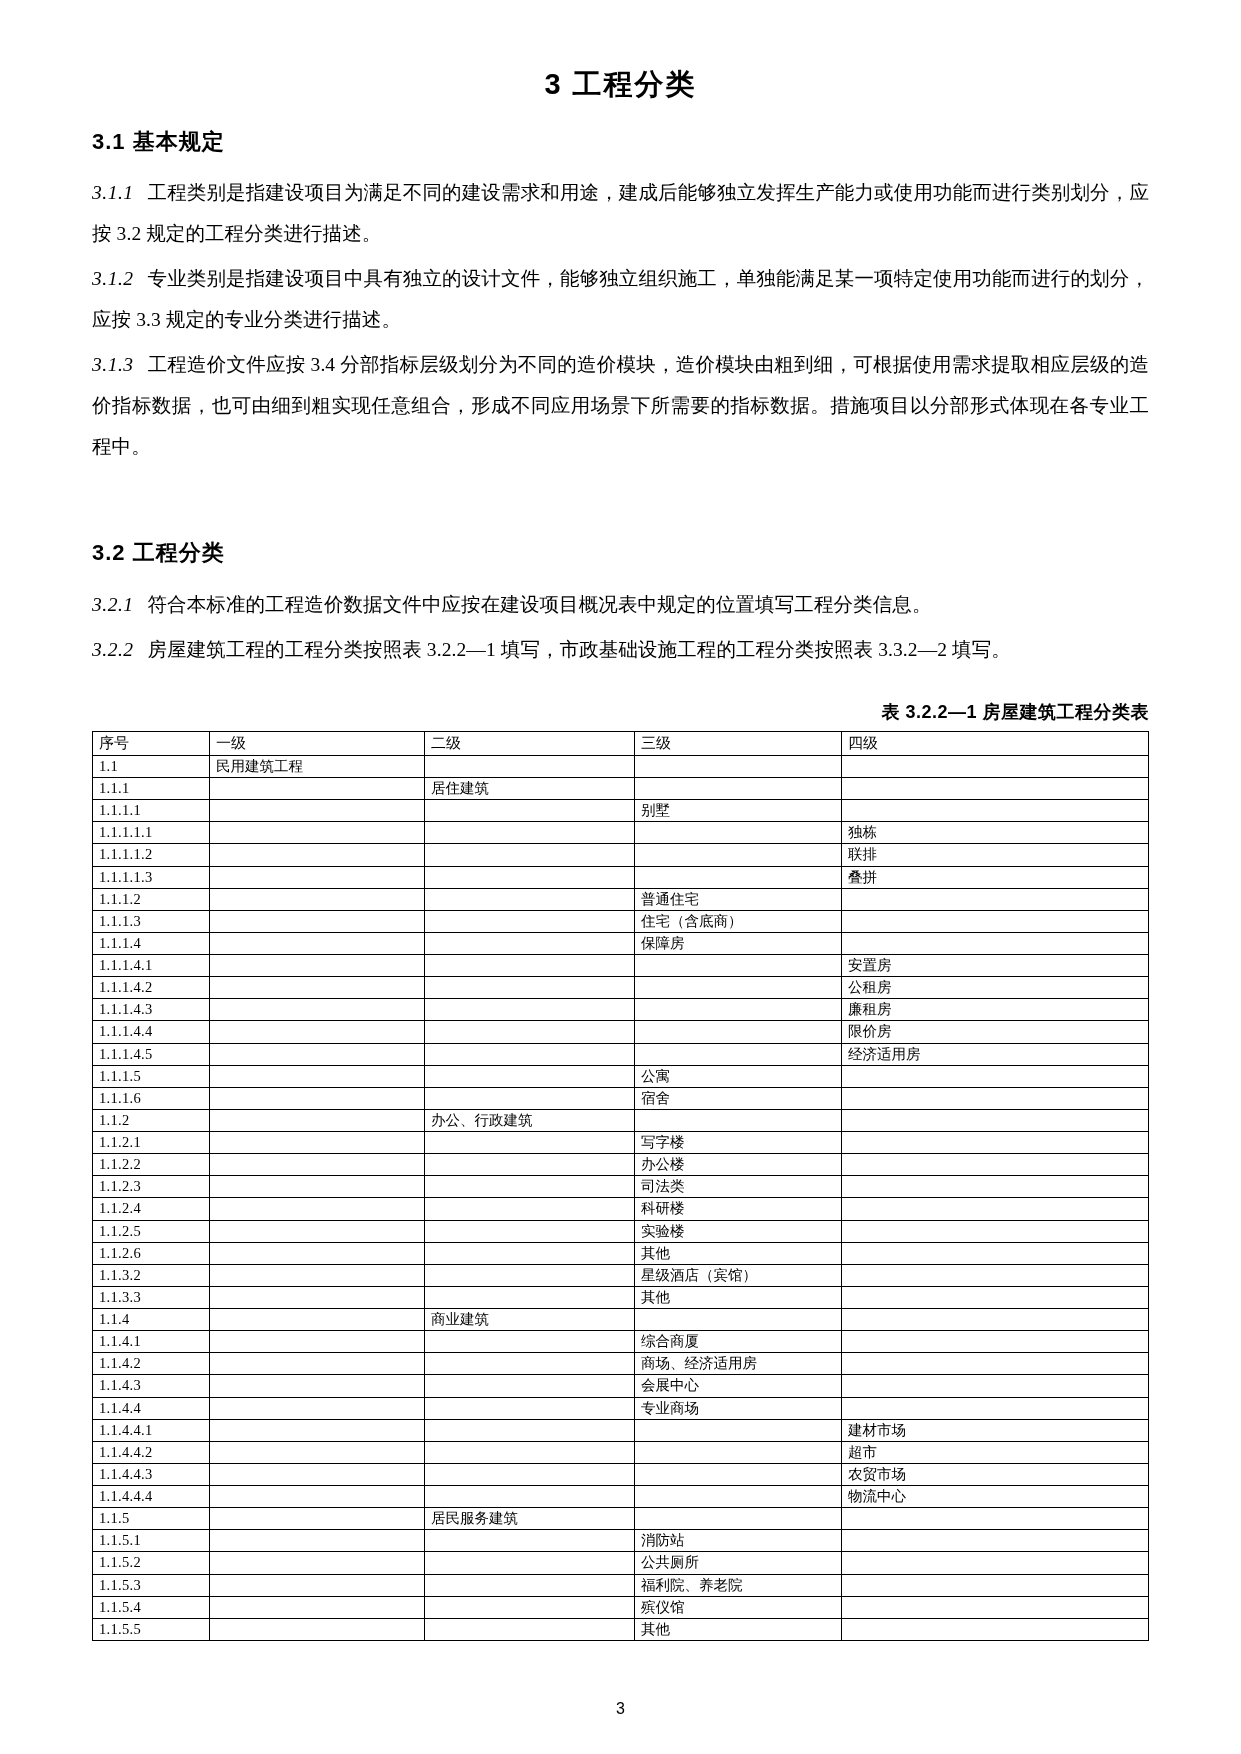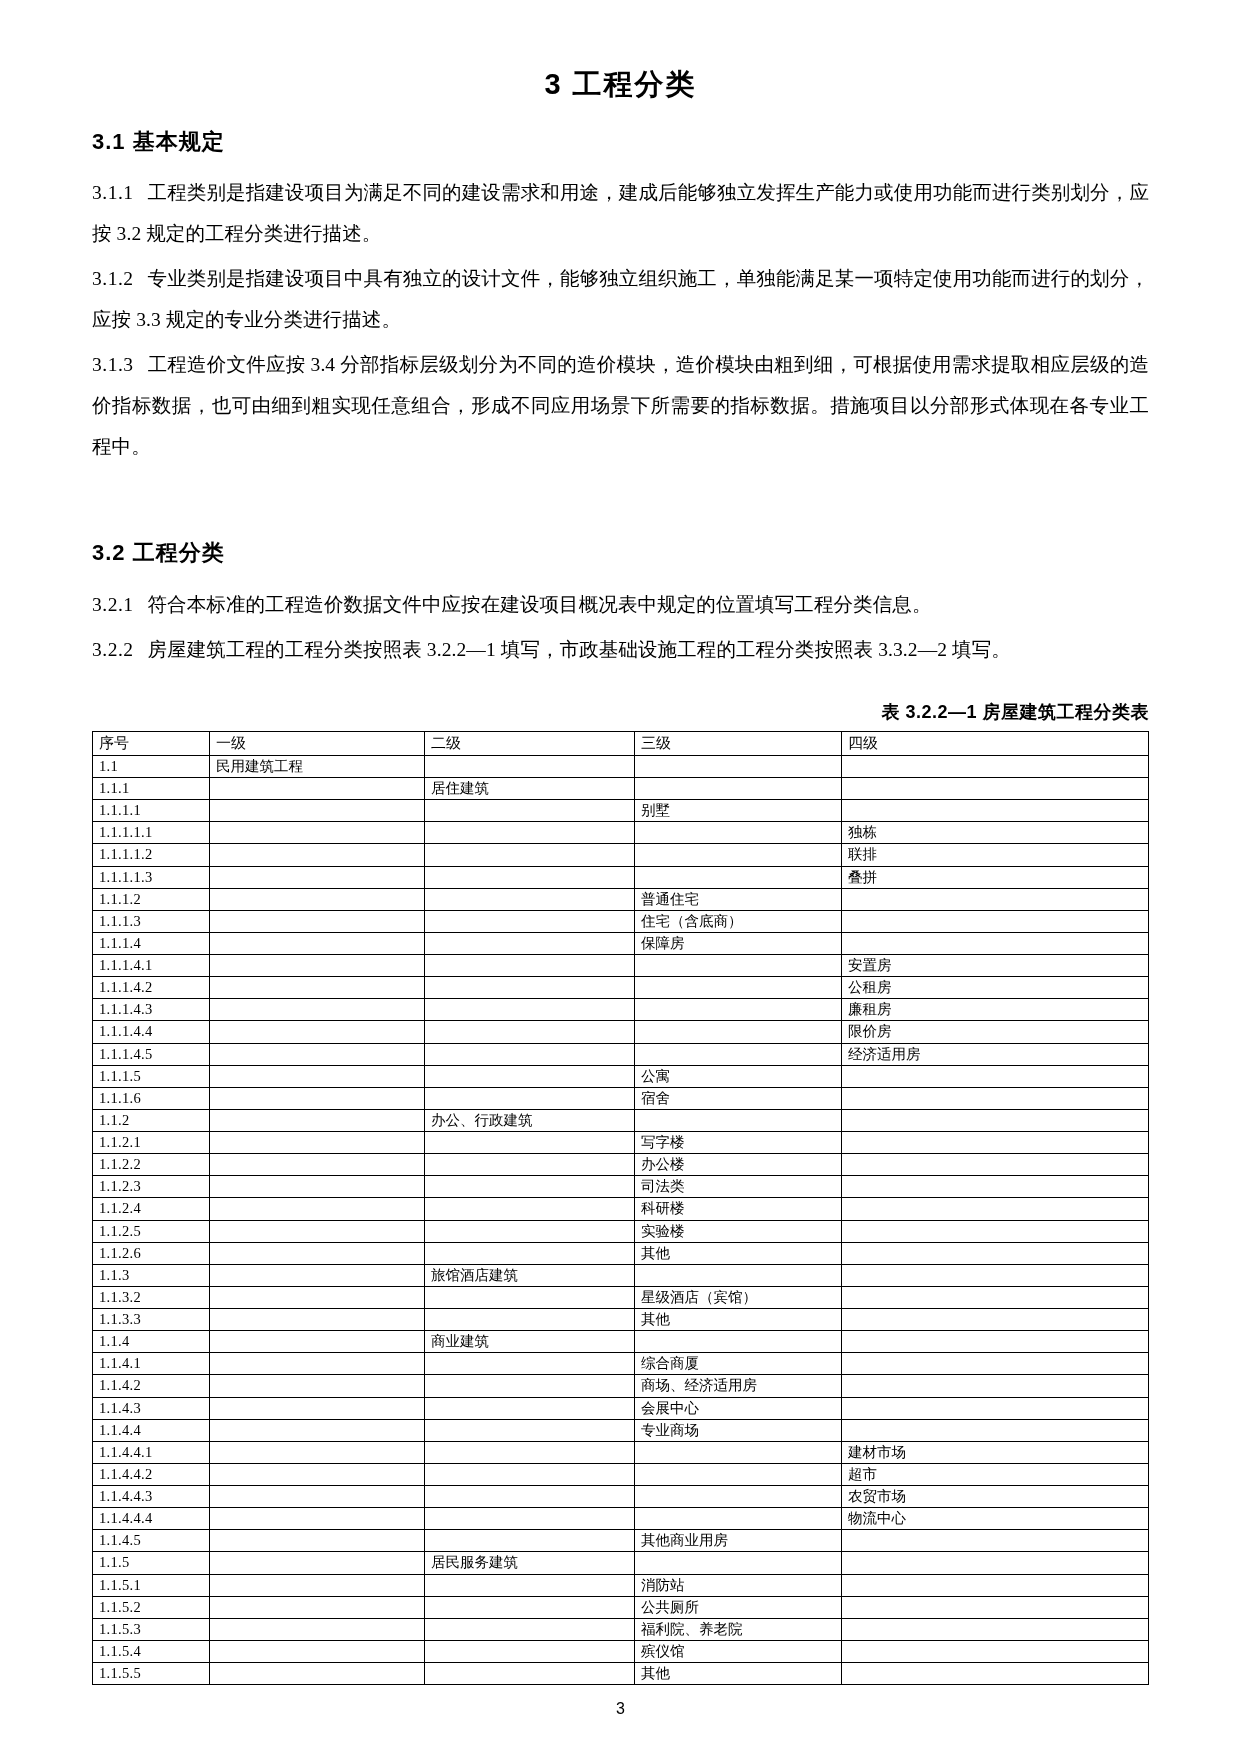--- a/index.html
+++ b/index.html
@@ -55,20 +55,21 @@
     text-align: justify;
     text-justify: inter-ideograph;
     letter-spacing: 0.1px;
   }
   p.body-para.tight {
     margin-top: 4px;
   }
   .num {
     margin-right: 14px;
     letter-spacing: 0.5px;
+    font-style: italic;
   }
 
   
   .table-caption {
     font-size: 18px;
     font-weight: bold;
     text-align: right;
     margin: 30px 0 7px 0;
     font-family: "Liberation Sans", "DejaVu Sans", sans-serif;
     letter-spacing: 0.5px;
@@ -338,27 +339,20 @@
           <td></td>
         </tr>
         <tr>
           <td class="seq">1.1.2.6</td>
           <td></td>
           <td></td>
           <td>其他</td>
           <td></td>
         </tr>
         <tr>
-          <td class="seq">1.1.3</td>
-          <td></td>
-          <td>旅馆酒店建筑</td>
-          <td></td>
-          <td></td>
-        </tr>
-        <tr>
           <td class="seq">1.1.3.2</td>
           <td></td>
           <td></td>
           <td>星级酒店（宾馆）</td>
           <td></td>
         </tr>
         <tr>
           <td class="seq">1.1.3.3</td>
           <td></td>
           <td></td>
@@ -420,27 +414,20 @@
           <td></td>
           <td></td>
           <td>农贸市场</td>
         </tr>
         <tr>
           <td class="seq">1.1.4.4.4</td>
           <td></td>
           <td></td>
           <td></td>
           <td>物流中心</td>
-        </tr>
-        <tr>
-          <td class="seq">1.1.4.5</td>
-          <td></td>
-          <td></td>
-          <td>其他商业用房</td>
-          <td></td>
         </tr>
         <tr>
           <td class="seq">1.1.5</td>
           <td></td>
           <td>居民服务建筑</td>
           <td></td>
           <td></td>
         </tr>
         <tr>
           <td class="seq">1.1.5.1</td>

